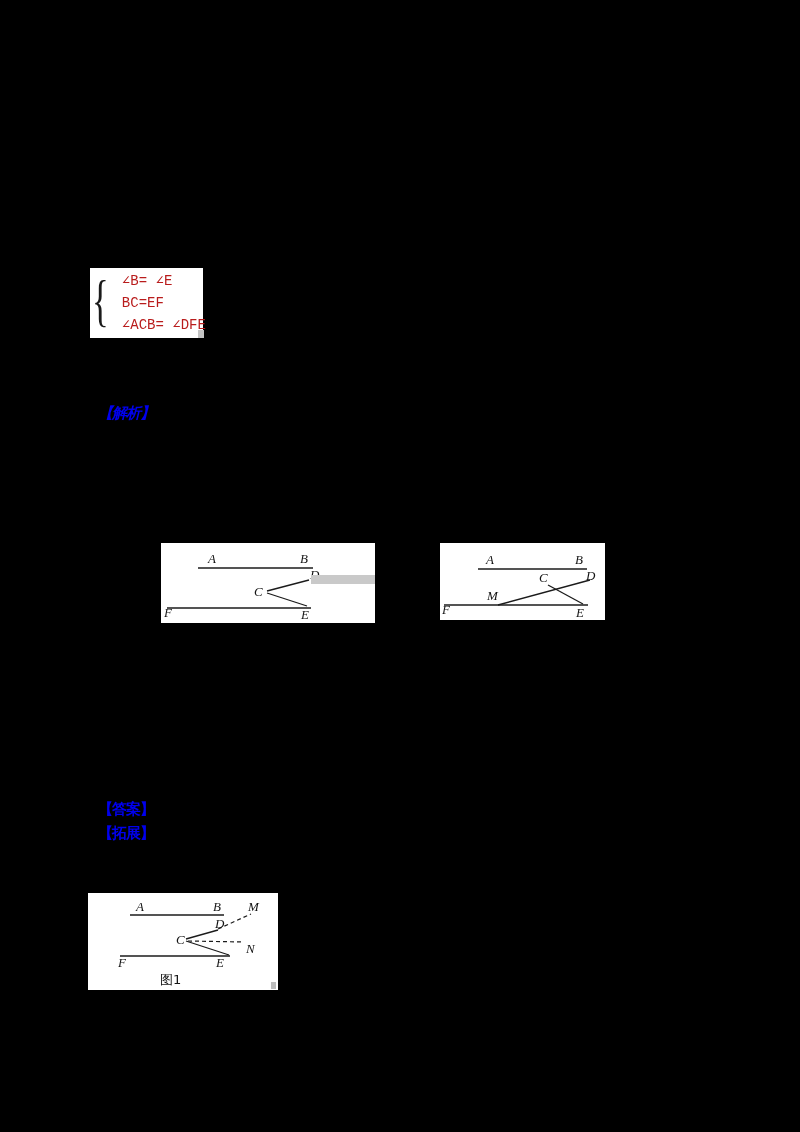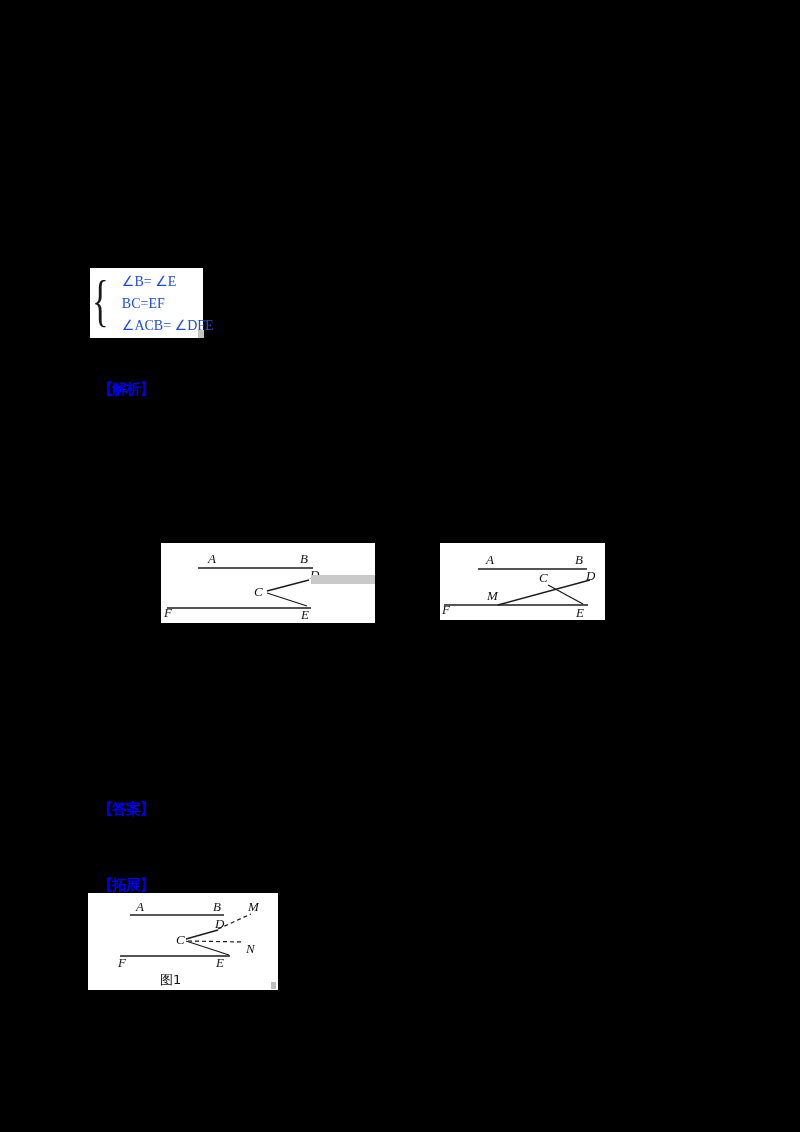--- a/index.html
+++ b/index.html
@@ -50,41 +50,41 @@
   }
   .cond-lines {
     margin-left: 2px;
     display: flex;
     flex-direction: column;
     justify-content: center;
     gap: 1px;
   }
   .cond-line {
     font-size: 14px;
-    color: #1d4ed8;
-    font-family: Liberation Serif, serif;
+    color: #b91c1c;
+    font-family: Liberation Mono, monospace;
     letter-spacing: 0px;
     white-space: nowrap;
     line-height: 21px;
   }
 
   
   .blue-label {
     position: absolute;
     color: #0000ee;
     font-size: 15px;
     font-weight: bold;
     font-family: "DejaVu Sans", sans-serif;
     letter-spacing: -1px;
     filter: blur(0.4px);
     white-space: nowrap;
   }
-  #label-analysis { left: 98px; top: 380px; }
+  #label-analysis { left: 98px; top: 404px; font-style: italic; }
   #label-answer   { left: 98px; top: 800px; }
-  #label-extend   { left: 98px; top: 876px; }
+  #label-extend   { left: 98px; top: 824px; }
 
   
   #figure1-panel {
     left: 161px; top: 543px;
     width: 214px; height: 80px;
   }
   #figure2-panel {
     left: 440px; top: 543px;
     width: 165px; height: 77px;
   }

